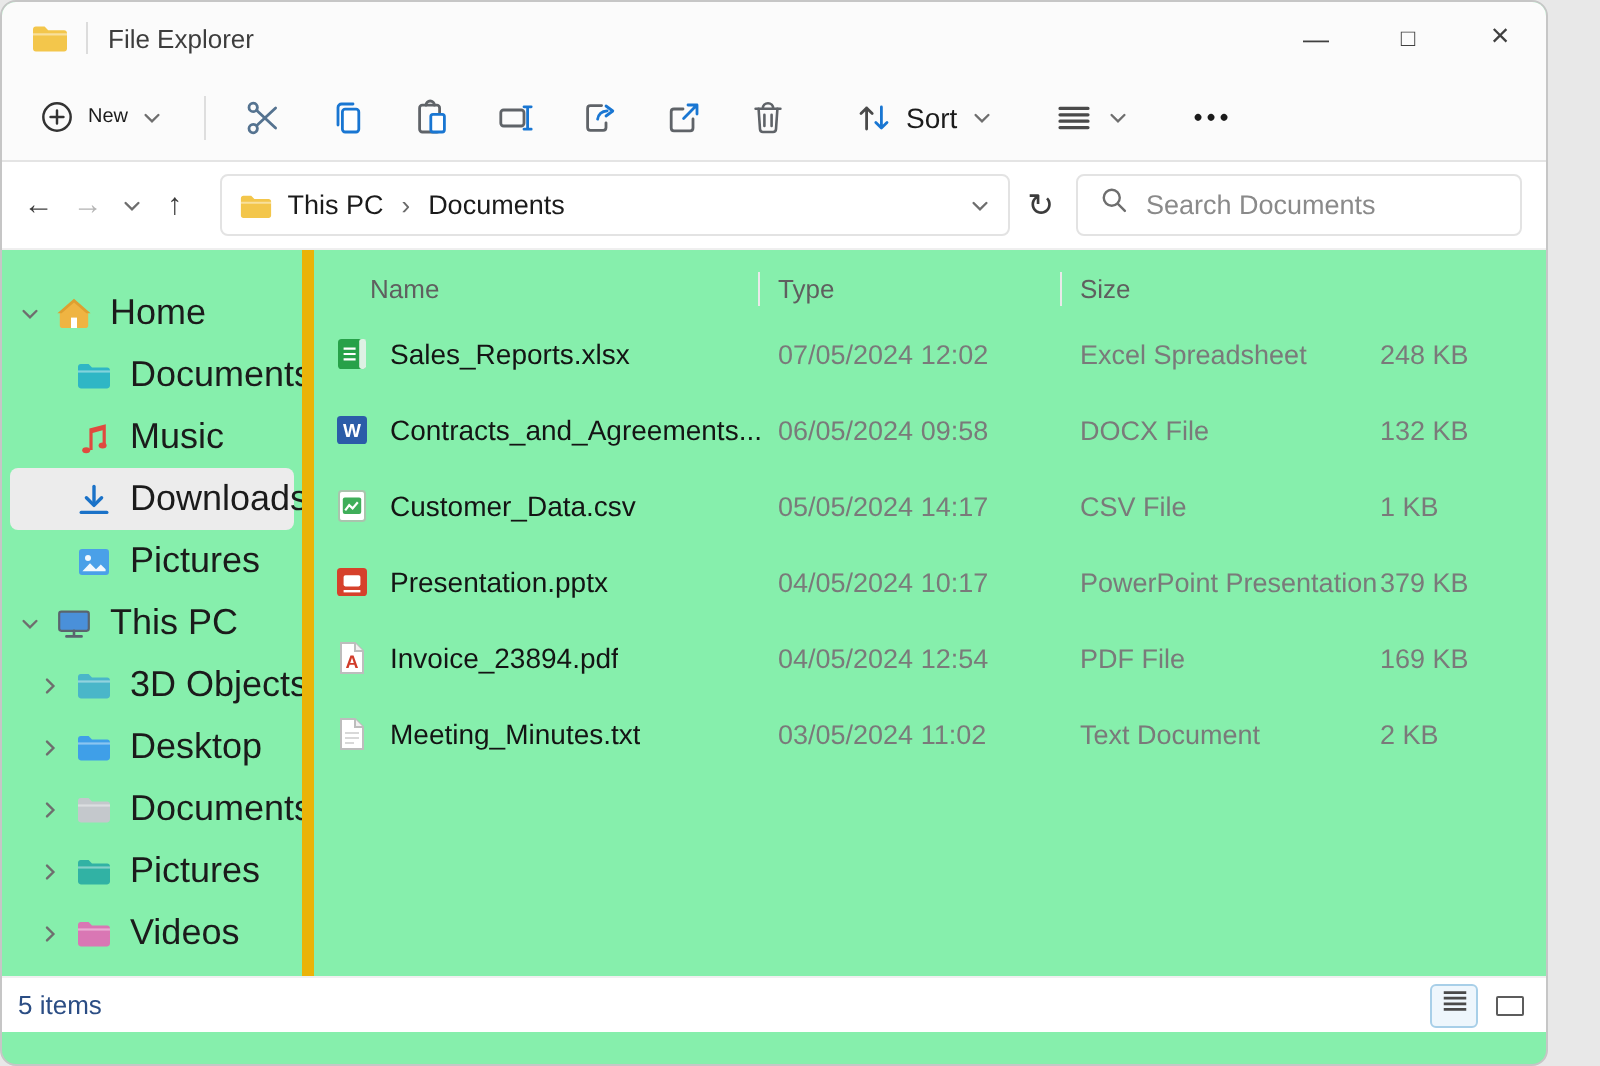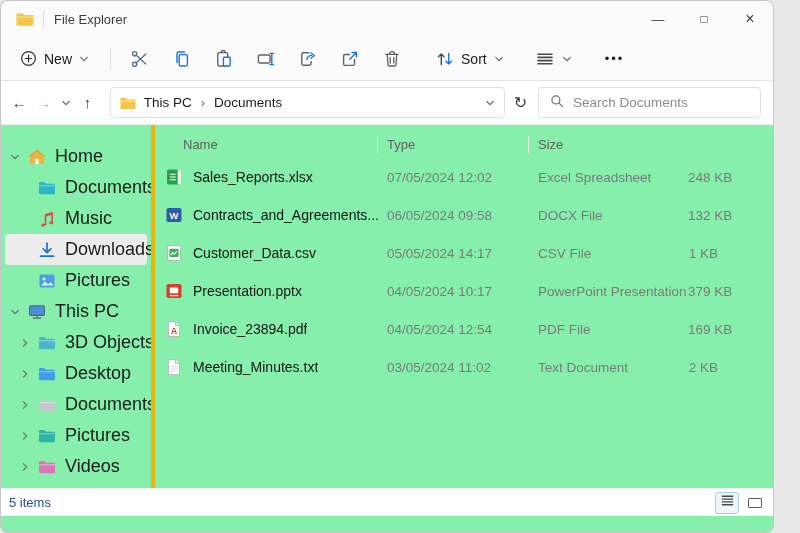--- a/index.html
+++ b/index.html
@@ -19,21 +19,21 @@
   .win-btn.max{ font-size:12px; }
   .win-btn.close{ font-size:16px; }
 
   
   .toolbar{ height:44px; background:#fbfbfb; display:flex; align-items:center;
             padding:0 10px; border-bottom:1px solid #e4e4e4; }
   .tool-btn{ border:0; background:transparent; display:flex; align-items:center; gap:6px;
              padding:6px 8px; border-radius:4px; cursor:default; }
   .tool-btn svg{ display:block; }
   .new-btn{ margin-right:4px; }
-  .new-btn .lbl{ font-size:14px; color:#1b1b1b; }
+  .new-btn .lbl{ font-size:10px; color:#1b1b1b; }
   .v-div{ width:1px; height:22px; background:#dedede; margin:0 8px; }
   .icon-btn{ width:42px; justify-content:center; }
   .sort-btn{ margin-left:14px; }
   .sort-btn .lbl, .view-btn .lbl{ font-size:14px; color:#1b1b1b; }
   .chev{ display:inline-flex; width:12px; height:12px; }
   .more-btn{ margin-left:16px; font-size:13px; letter-spacing:2px; color:#1b1b1b; }
 
   
   .navbar{ height:44px; display:flex; align-items:center; padding:0 12px 0 8px;
            background:#fff; border-bottom:1px solid #efefef; gap:4px; }
@@ -57,21 +57,21 @@
   .body{ display:flex; height:381px; }
   .sidebar{ width:150px; padding-top:16px; overflow:hidden; flex:none; }
   .sb-row{ height:31px; display:flex; align-items:center; margin:0 4px; padding-left:4px;
            border-radius:4px; }
   .sb-row.selected{ background:#ececec; }
   .sb-row.indent{ padding-left:14px; }
   .sb-chev{ width:18px; height:12px; display:inline-flex; align-items:center; flex:none; }
   .sb-ico{ width:20px; height:20px; display:inline-flex; margin-right:8px; flex:none; }
   .sb-label{ font-size:18px; color:#1b1b1b; white-space:nowrap; }
 
-  .main{ flex:1; border-left:4px solid #eab308; padding-top:6px; overflow:hidden; }
+  .main{ flex:1; border-left:6px solid #eab308; padding-top:6px; overflow:hidden; }
   .fl-header{ display:grid; grid-template-columns:222px 151px 150px 1fr; height:27px;
               align-items:center; padding:0 55px 0 10px; color:#5f5f5f; font-size:13px; }
   .fl-header .h-name{ padding-left:18px; }
   .fl-header .h-cell{ position:relative; height:100%; display:flex; align-items:center; }
   .fl-header .h-cell.sep::before{ content:""; position:absolute; left:-10px; top:5px; bottom:5px;
               width:1px; background:#e9e9e9; }
   .fl-rows{ }
   .file-row{ display:grid; grid-template-columns:222px 151px 150px 1fr; height:38px;
              align-items:center; padding:0 55px 0 10px; }
   .f-name{ display:flex; align-items:center; gap:10px; overflow:hidden; }

